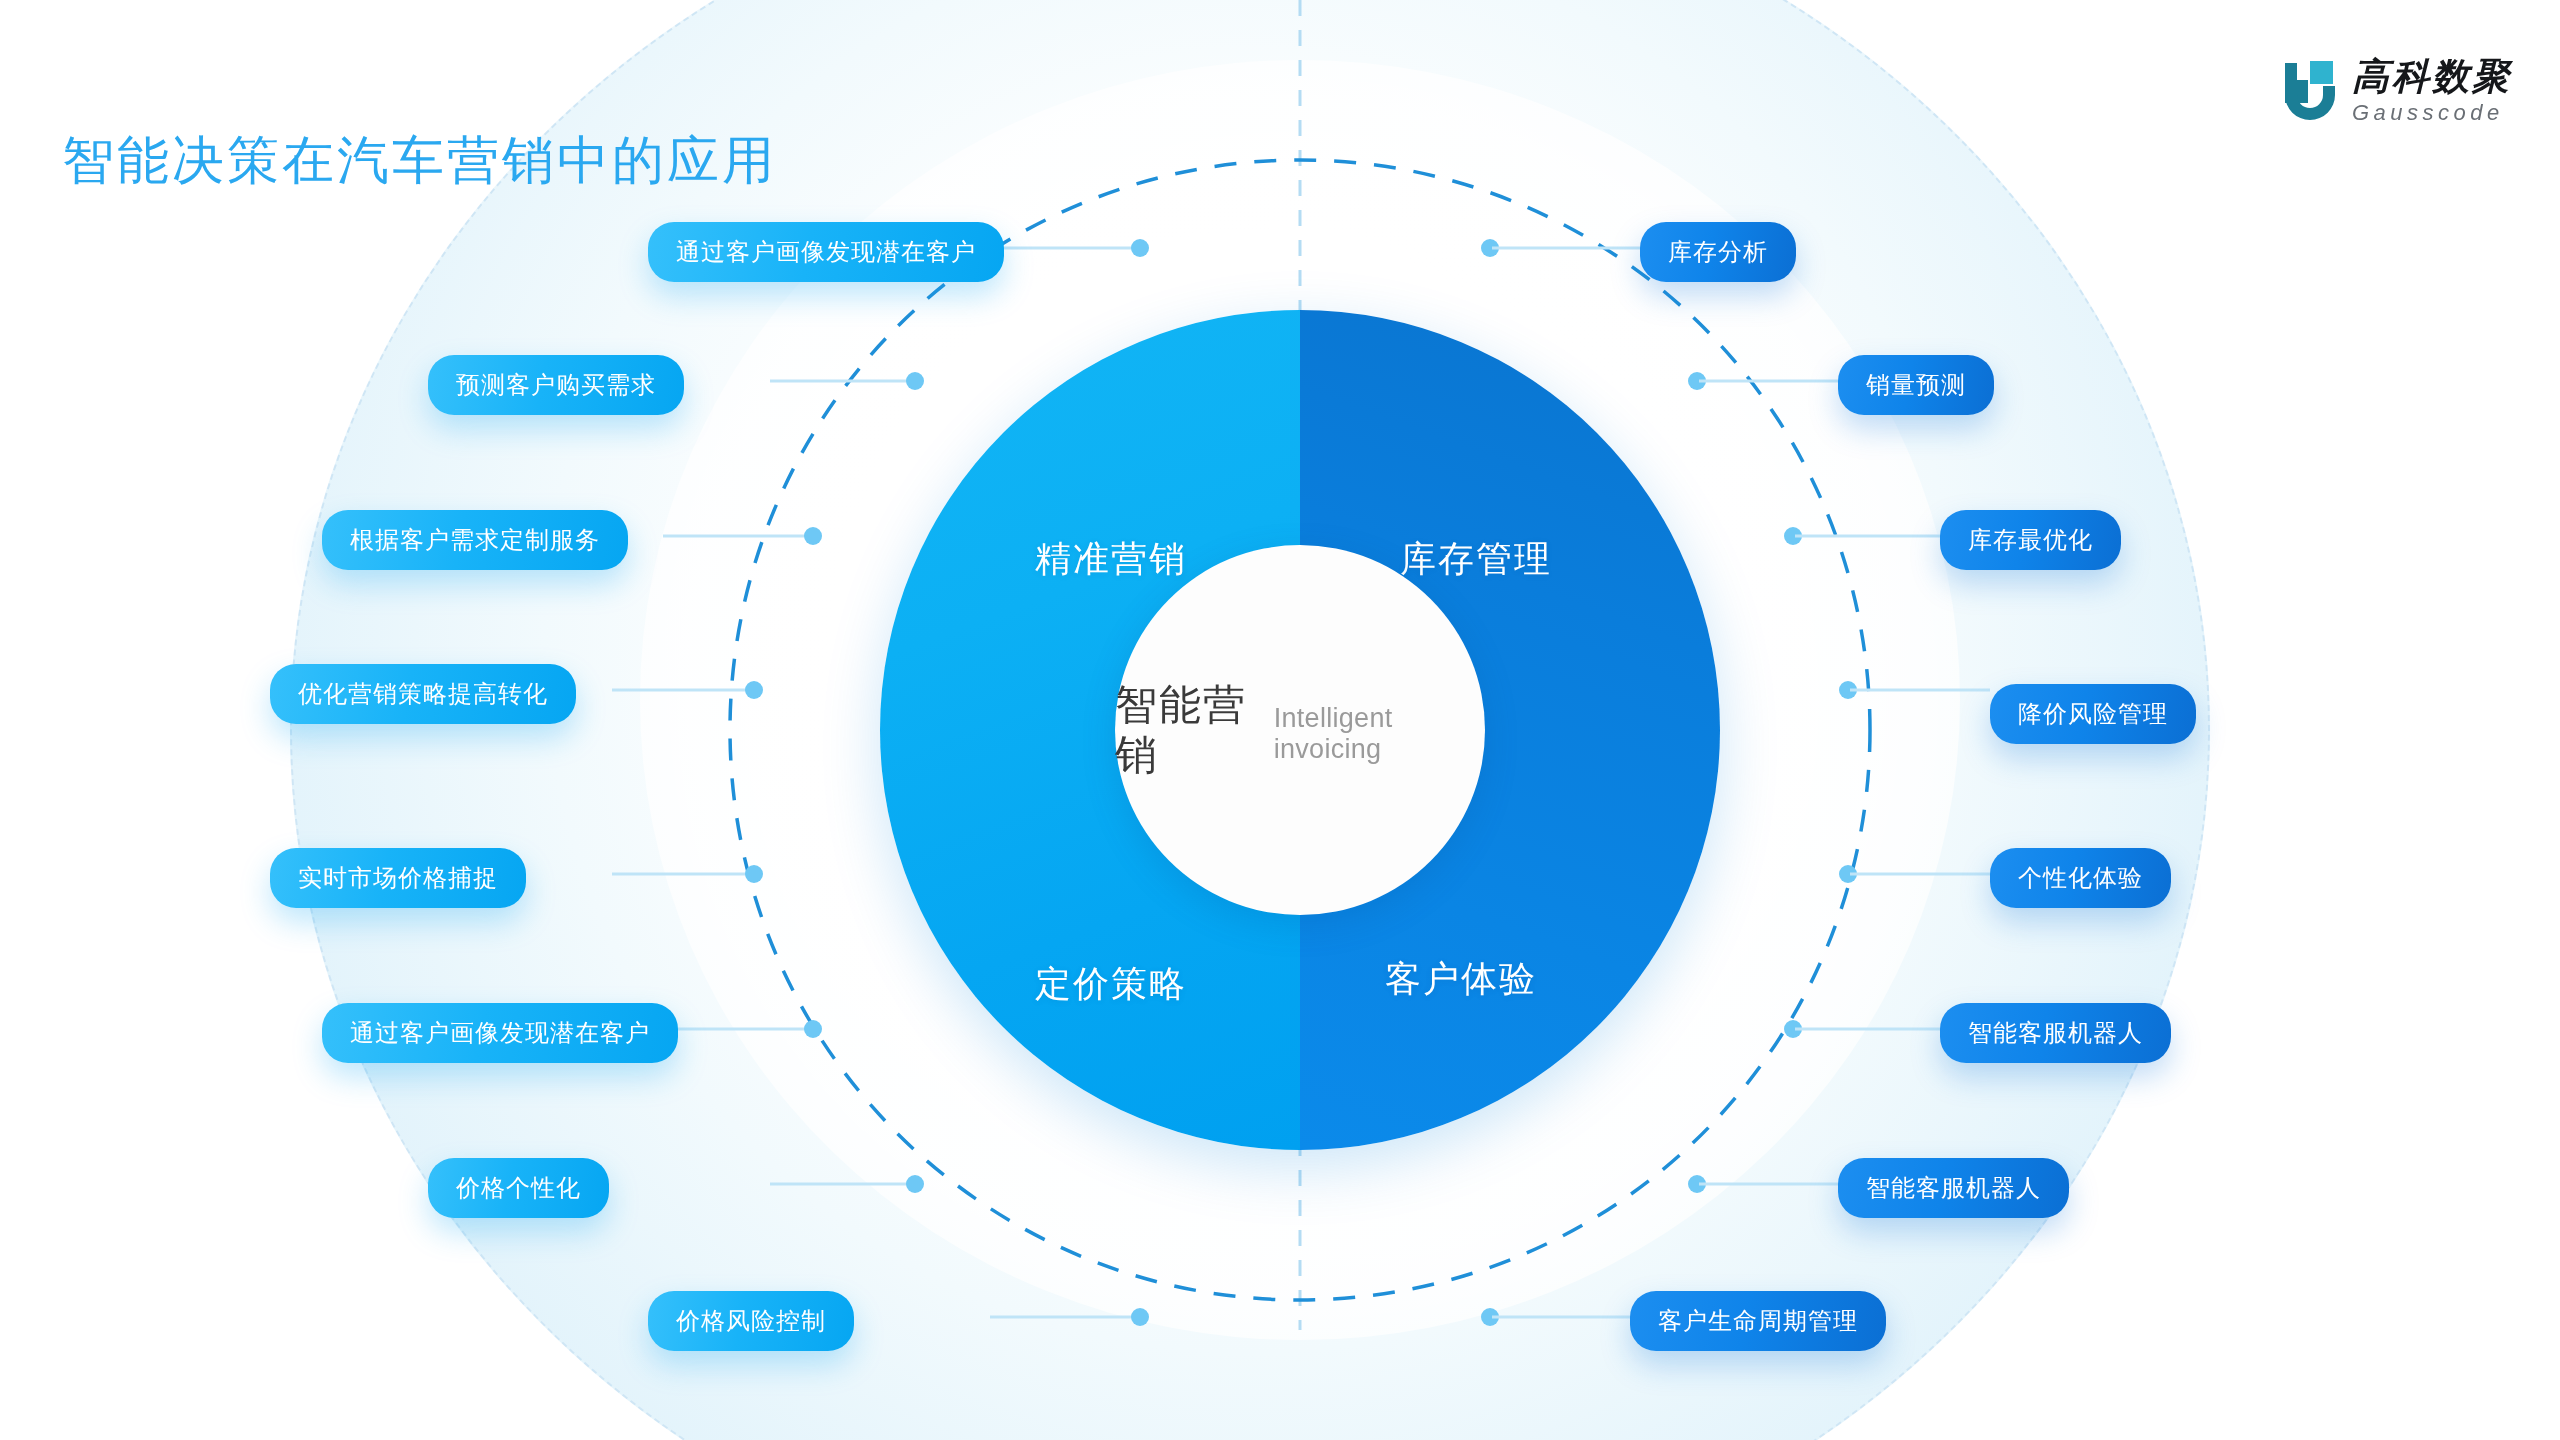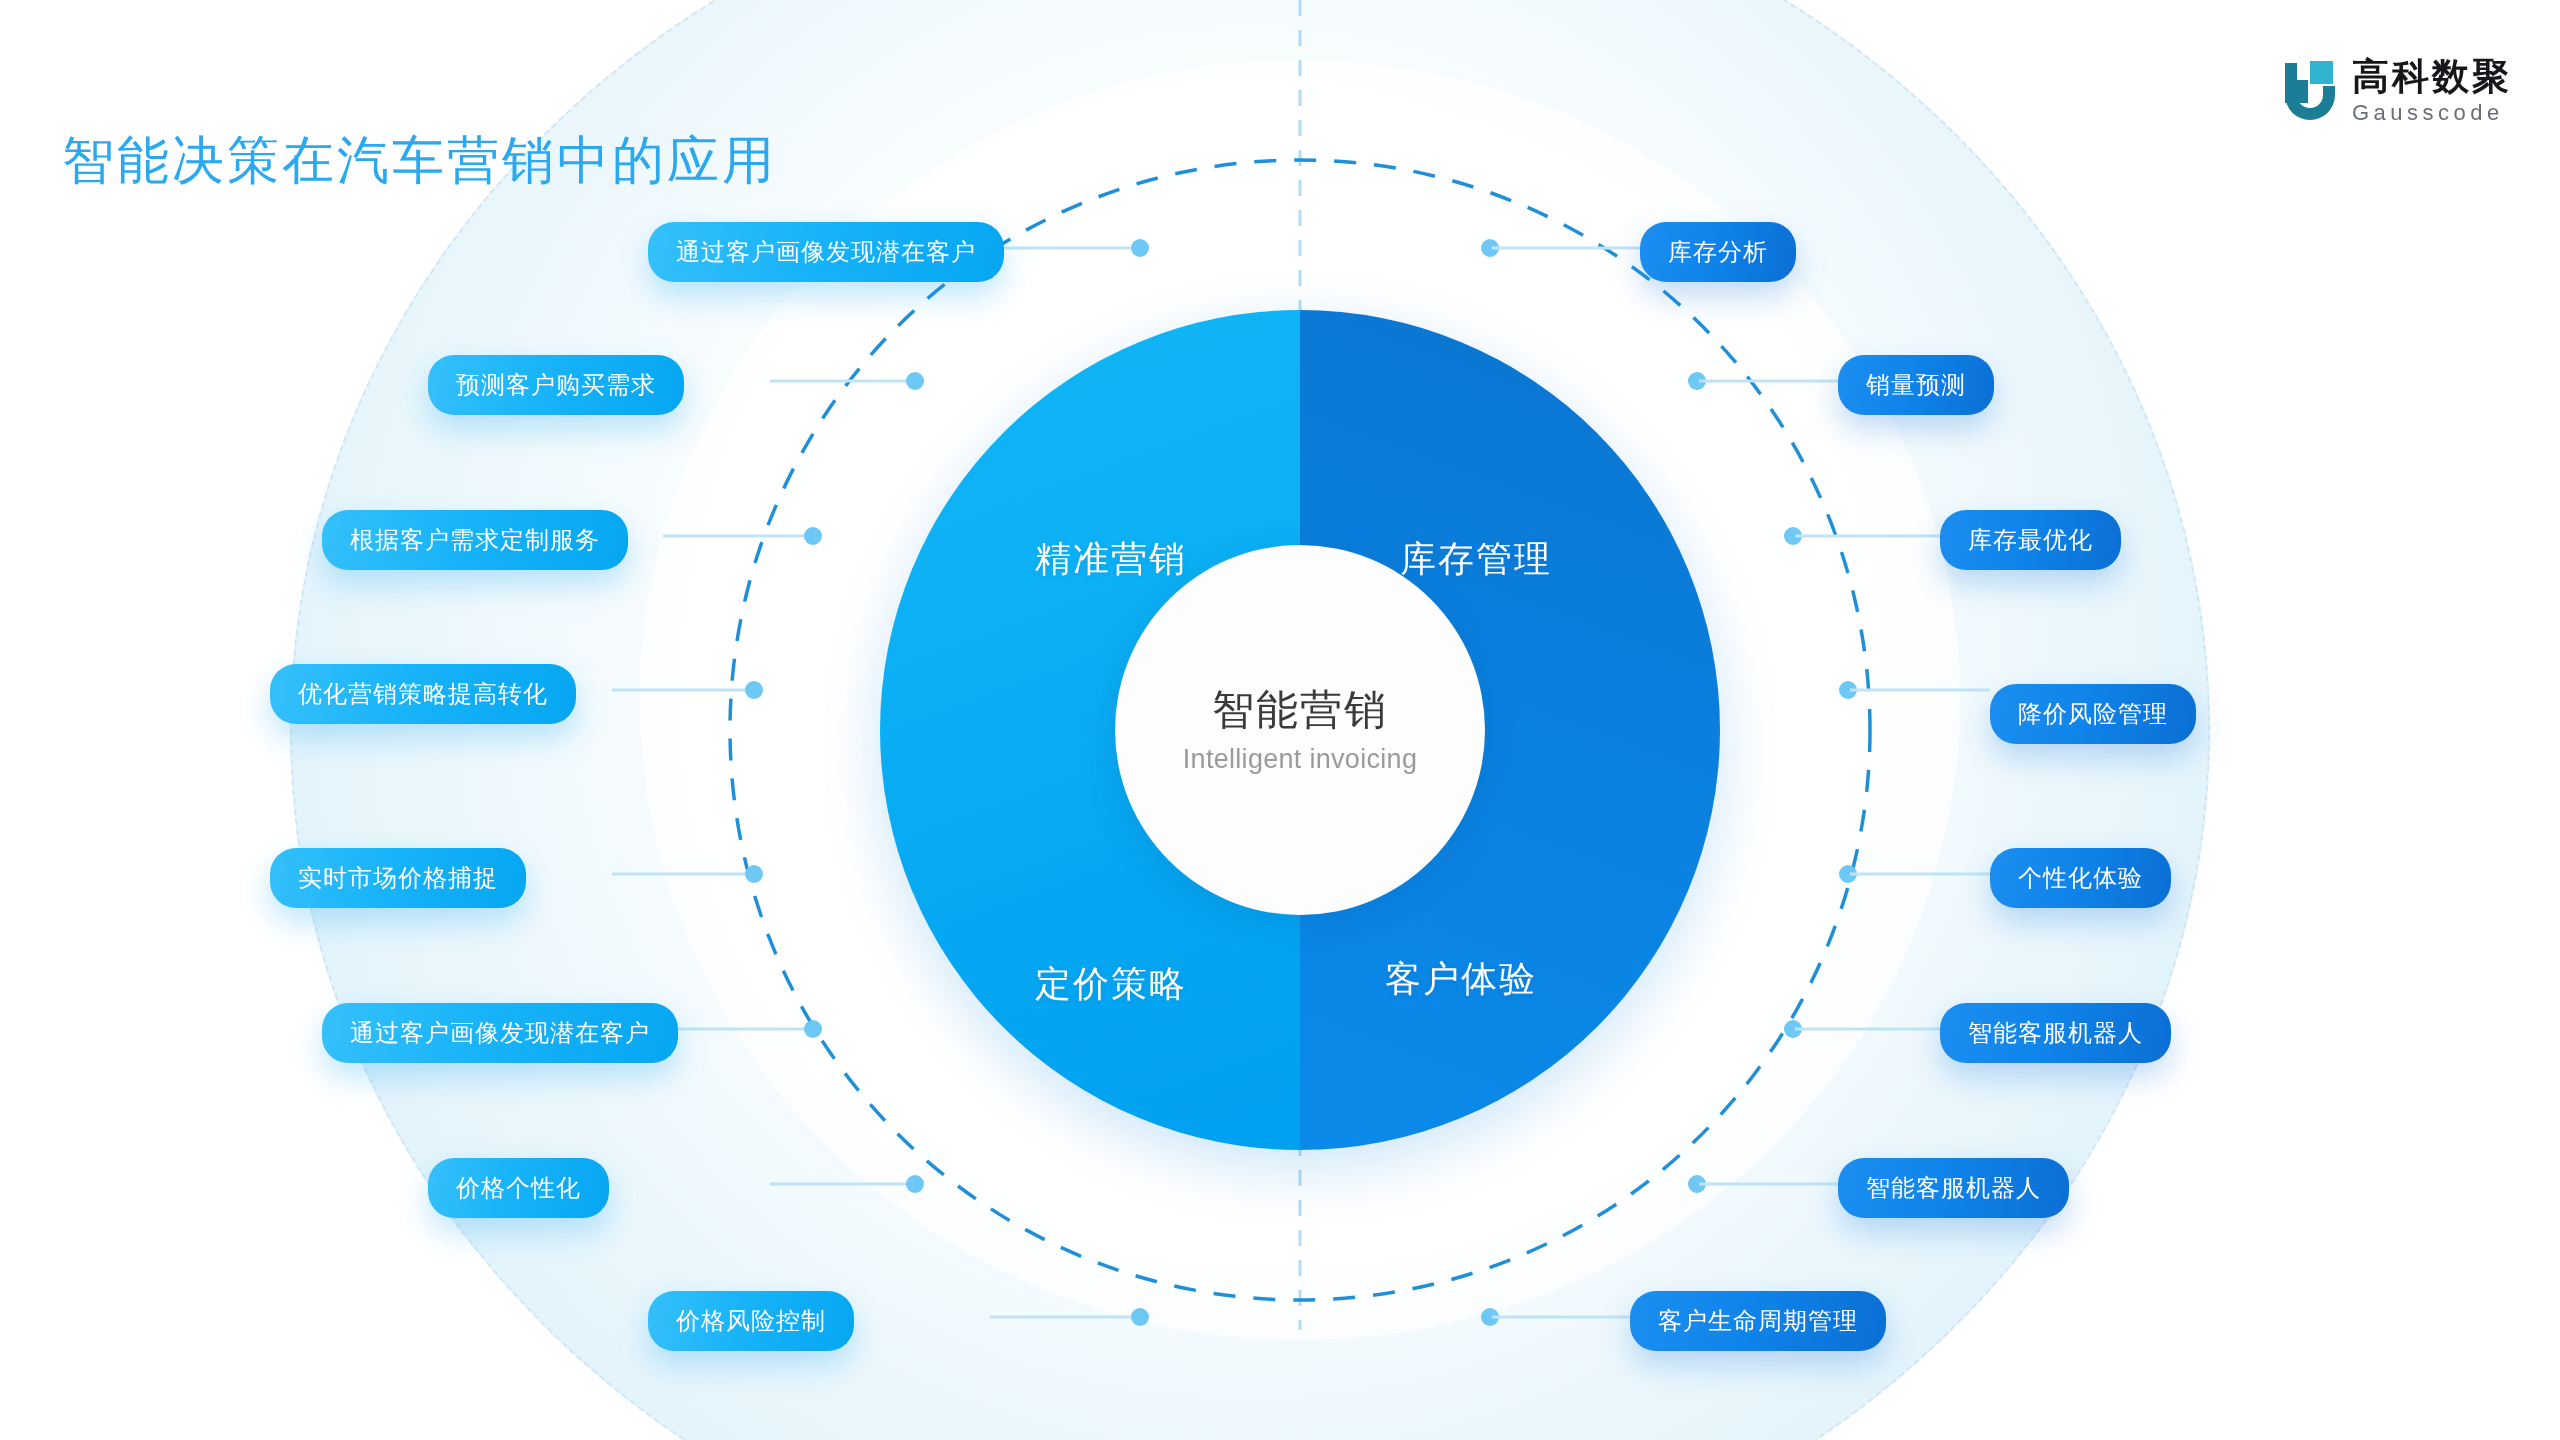--- a/index.html
+++ b/index.html
@@ -49,21 +49,21 @@
   .donut .half.right{
     left:50%;
     background:linear-gradient(200deg,#0a74cf 0%,#0a7ddb 35%,#0a85e4 70%,#0b8aea 100%);
   }
   .donut-hole{
     position:absolute;
     left:1115px; top:545px;
     width:370px;height:370px;border-radius:50%;
     background:#fdfdfd;
     box-shadow:0 10px 34px rgba(0,80,150,0.18);
-    display:flex;flex-direction:column;align-items:center;justify-content:center;
+    display:flex;flex-direction:row;align-items:center;justify-content:center;
   }
   .hole-cn{
     font-size:42px;color:#3a3a3a;letter-spacing:2px;line-height:1.2;
     font-family:"Liberation Sans","DejaVu Sans",sans-serif;
   }
   .hole-en{
     font-size:27px;color:#9a9a9a;margin-top:8px;letter-spacing:0.3px;
   }
   .quad-label{
     position:absolute;color:#ffffff;font-size:36px;letter-spacing:2px;
@@ -74,21 +74,21 @@
   .q-bl{left:1035px;top:960px;}
   .q-br{left:1385px;top:955px;}
 
   
   .title{
     position:absolute;left:62px;top:105px;
     font-size:52px;color:#2aa8f0;letter-spacing:3px;white-space:nowrap;margin-top:21px;
   }
 
   
-  .logo{position:absolute;right:48px;top:58px;display:flex;align-items:center;gap:16px;}
+  .logo{position:absolute;right:48px;top:58px;display:flex;align-items:center;gap:16px;font-style:italic;}
   .logo-mark{width:56px;height:60px;position:relative;}
   .logo-text{display:flex;flex-direction:column;line-height:1;}
   .logo-cn{font-size:37px;color:#15171a;letter-spacing:3px;font-weight:bold;}
   .logo-en{font-size:22px;color:#6a6f75;letter-spacing:4.5px;margin-top:7px;}
 
   
   .pill{
     position:absolute;
     height:60px;
     border-radius:26px;

